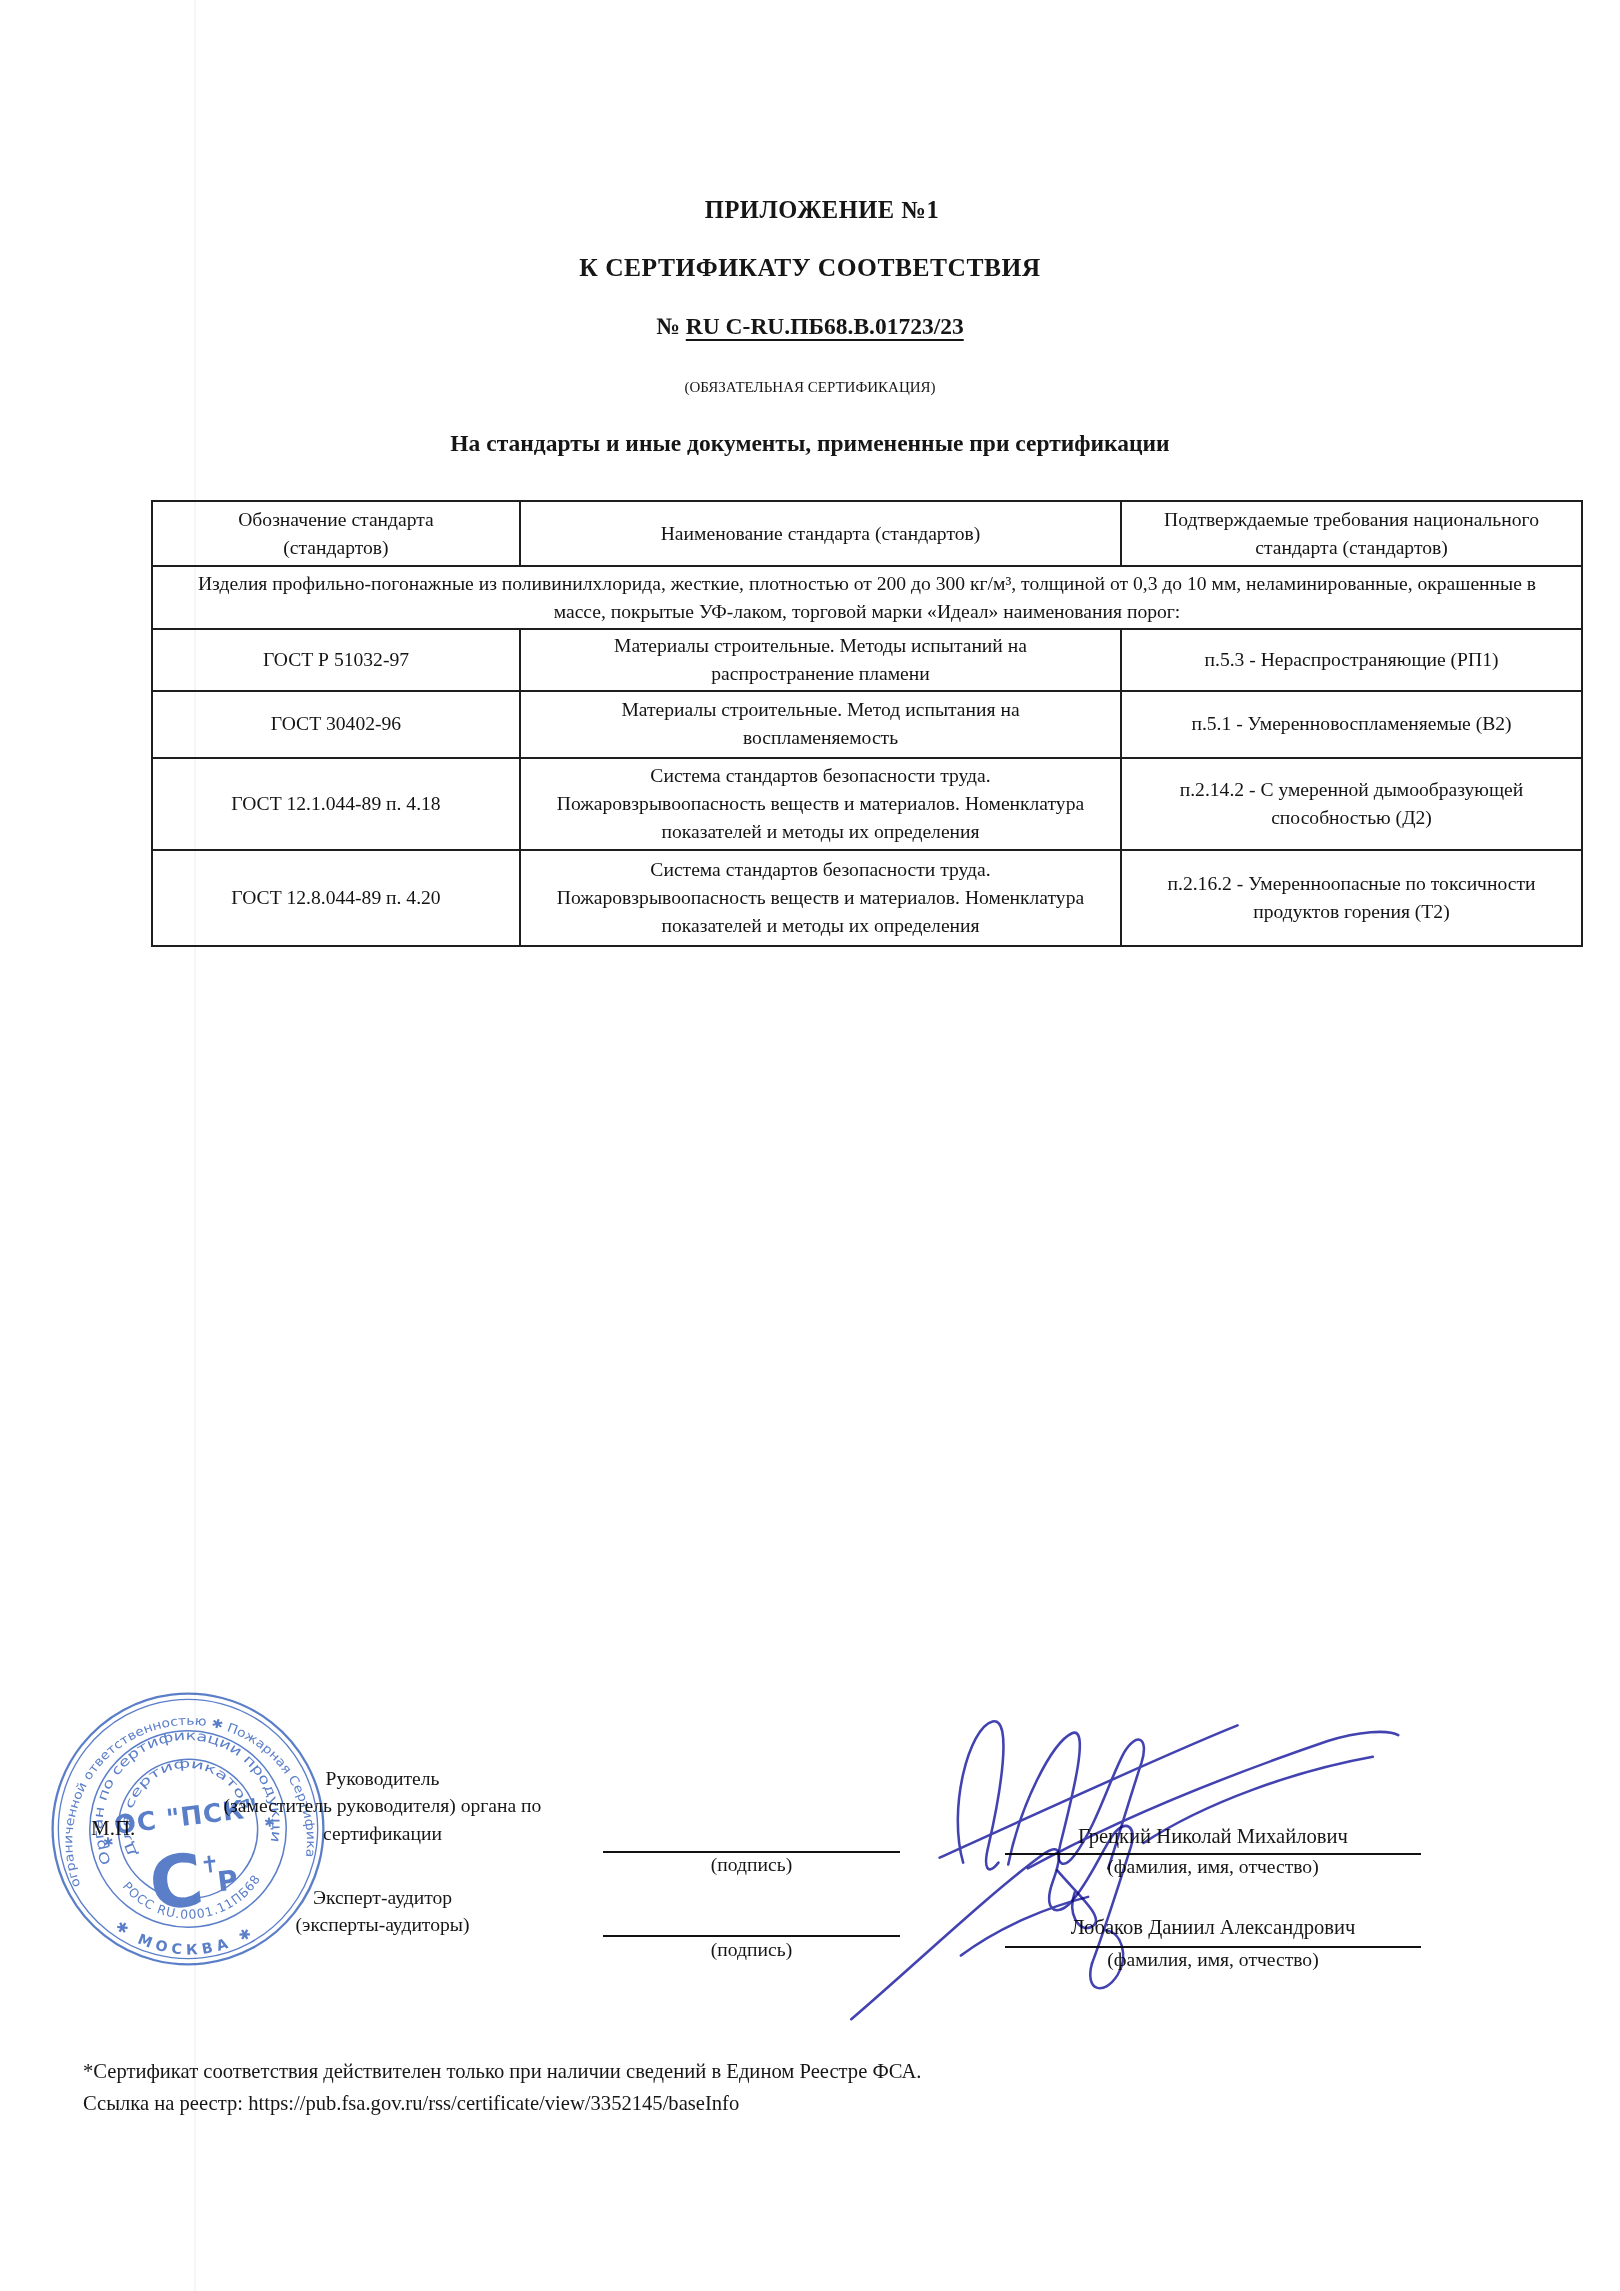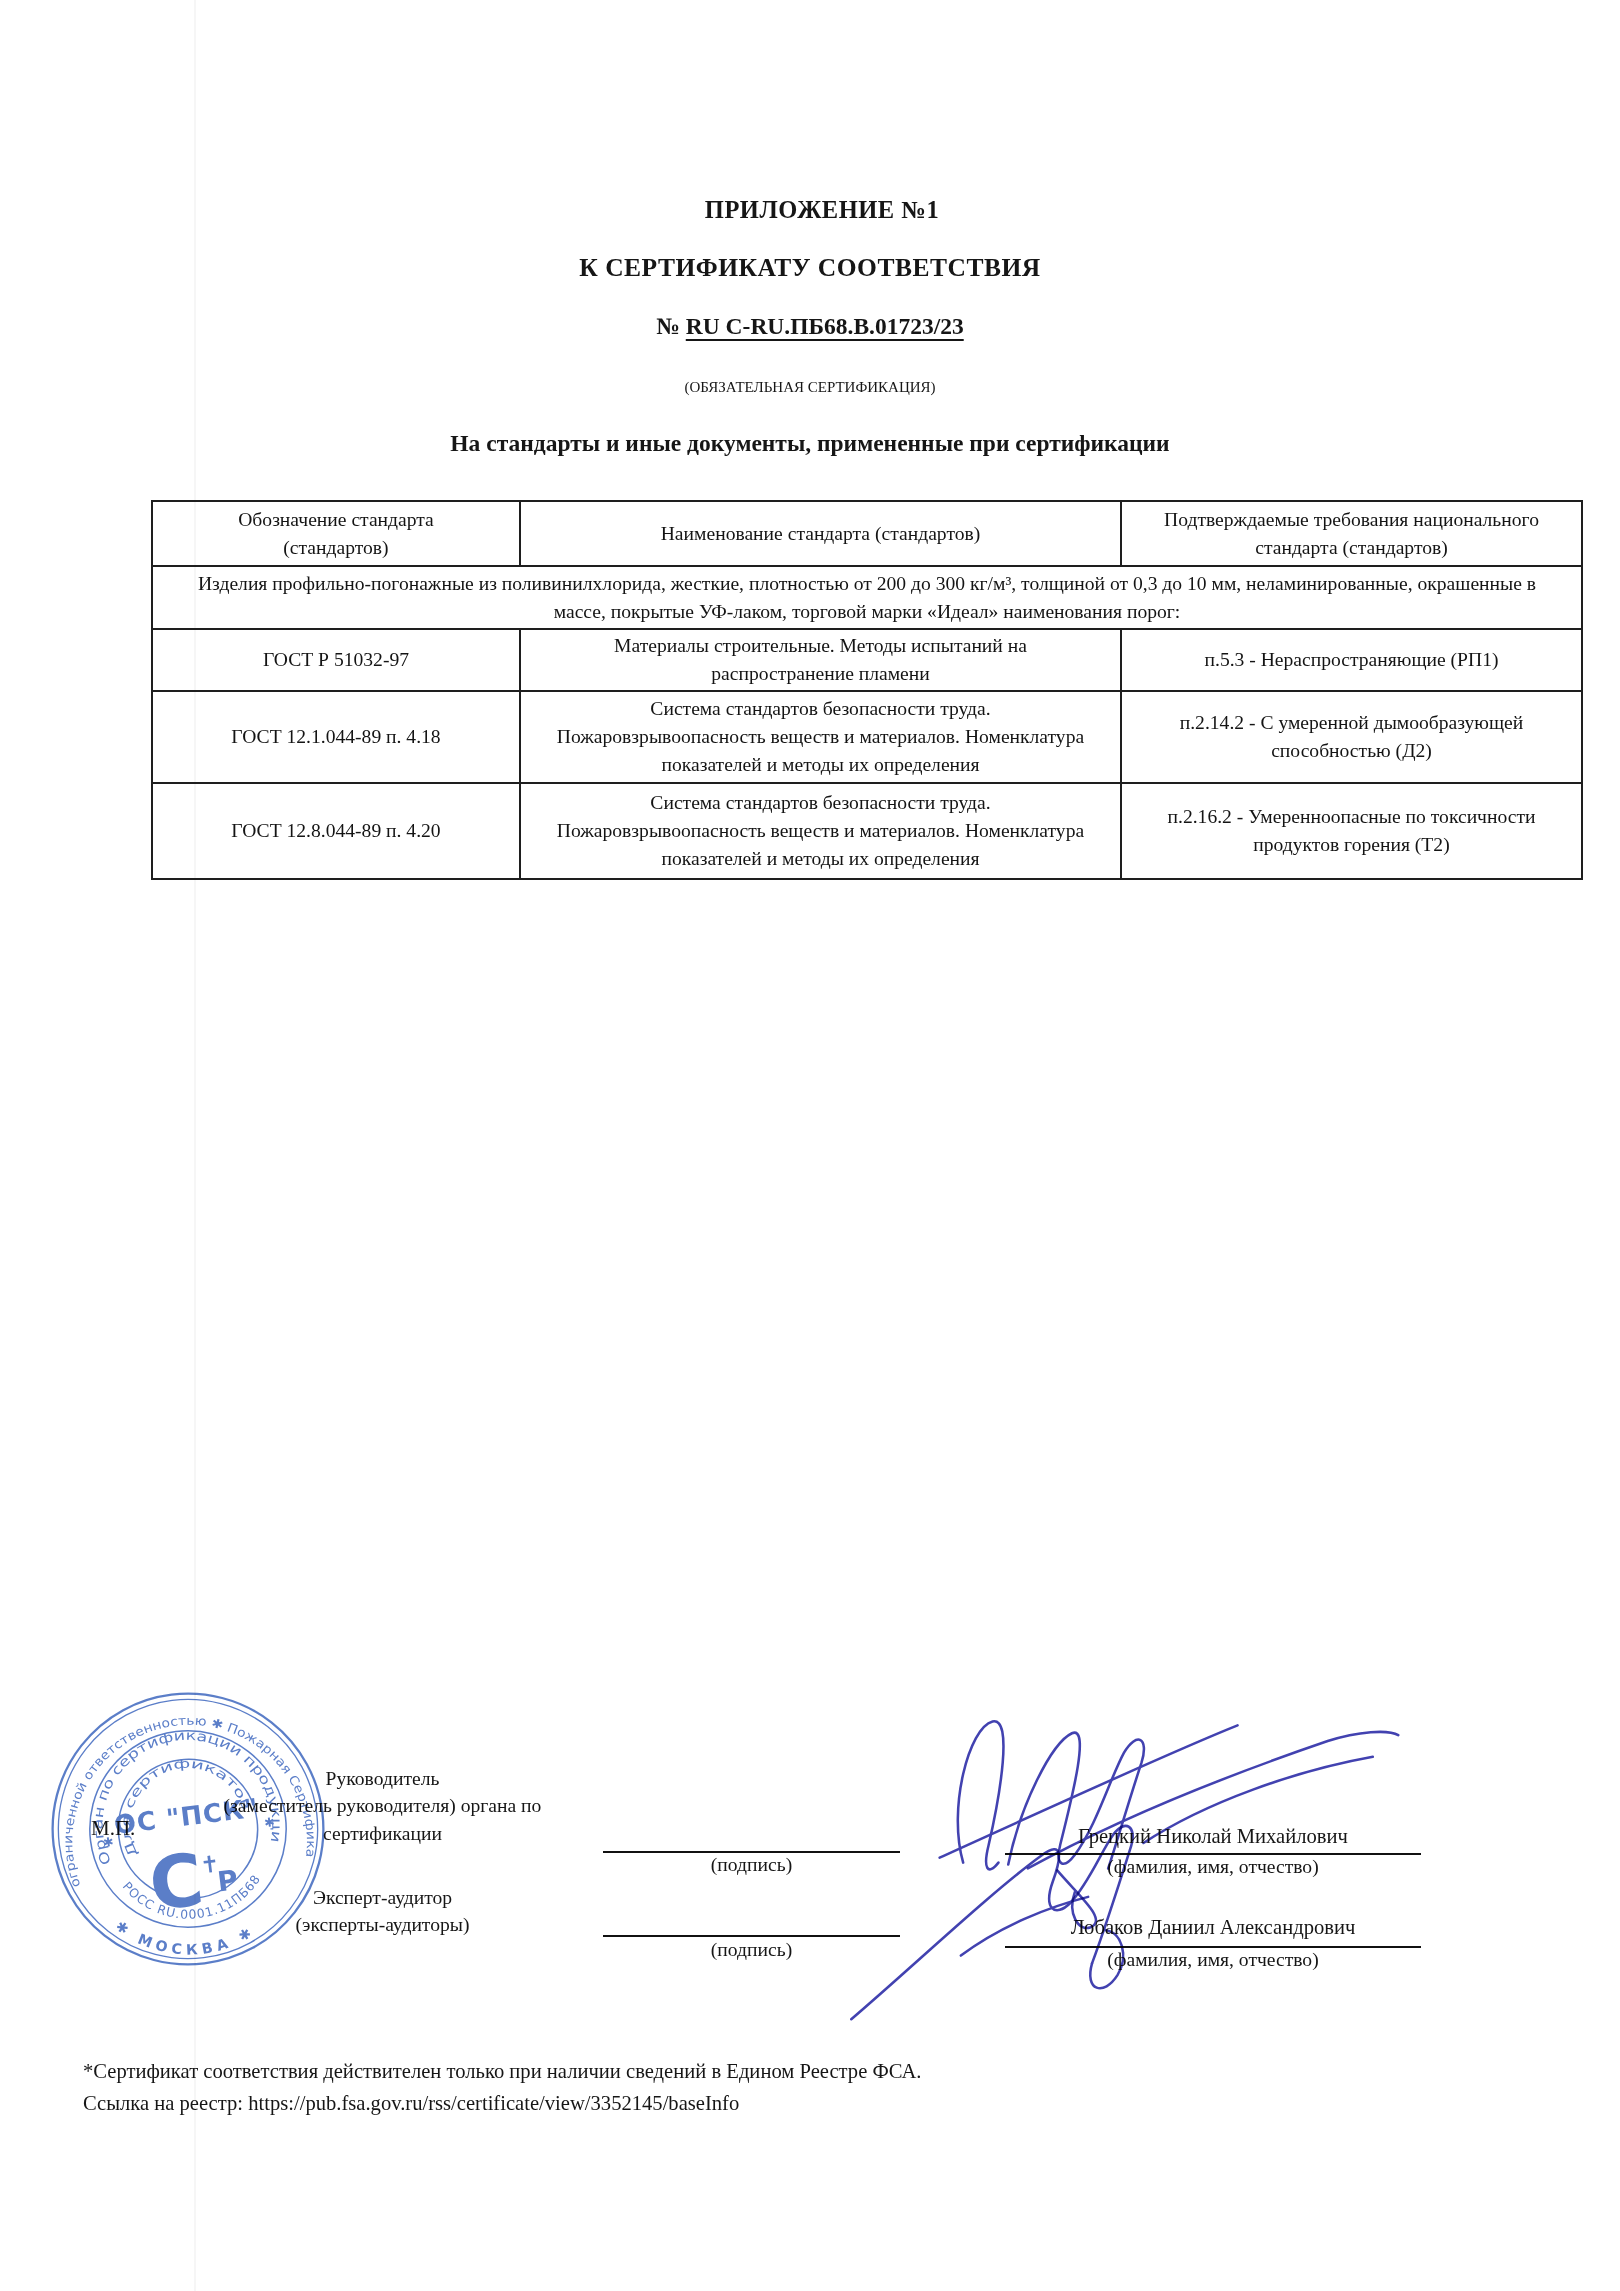--- a/index.html
+++ b/index.html
@@ -93,20 +93,25 @@
     </thead>
     <tbody>
       <tr class="srow">
         <td colspan="3">Изделия профильно-погонажные из поливинилхлорида, жесткие, плотностью от 200 до 300 кг/м³, толщиной от 0,3 до 10 мм, неламинированные, окрашенные в массе, покрытые УФ-лаком, торговой марки «Идеал» наименования порог:</td>
       </tr>
       <tr class="r1">
         <td>ГОСТ Р 51032-97</td>
         <td>Материалы строительные. Методы испытаний на распространение пламени</td>
         <td>п.5.3 - Нераспространяющие (РП1)</td>
       </tr>
+      <tr class="r2">
+        <td>ГОСТ 30402-96</td>
+        <td>Материалы строительные. Метод испытания на воспламеняемость</td>
+        <td>п.5.1 - Умеренновоспламеняемые (В2)</td>
+      </tr>
       <tr class="r3">
         <td>ГОСТ 12.1.044-89 п. 4.18</td>
         <td>Система стандартов безопасности труда. Пожаровзрывоопасность веществ и материалов. Номенклатура показателей и методы их определения</td>
         <td>п.2.14.2 - С умеренной дымообразующей способностью (Д2)</td>
       </tr>
       <tr class="r4">
         <td>ГОСТ 12.8.044-89 п. 4.20</td>
         <td>Система стандартов безопасности труда. Пожаровзрывоопасность веществ и материалов. Номенклатура показателей и методы их определения</td>
         <td>п.2.16.2 - Умеренноопасные по токсичности продуктов горения (Т2)</td>
       </tr>

